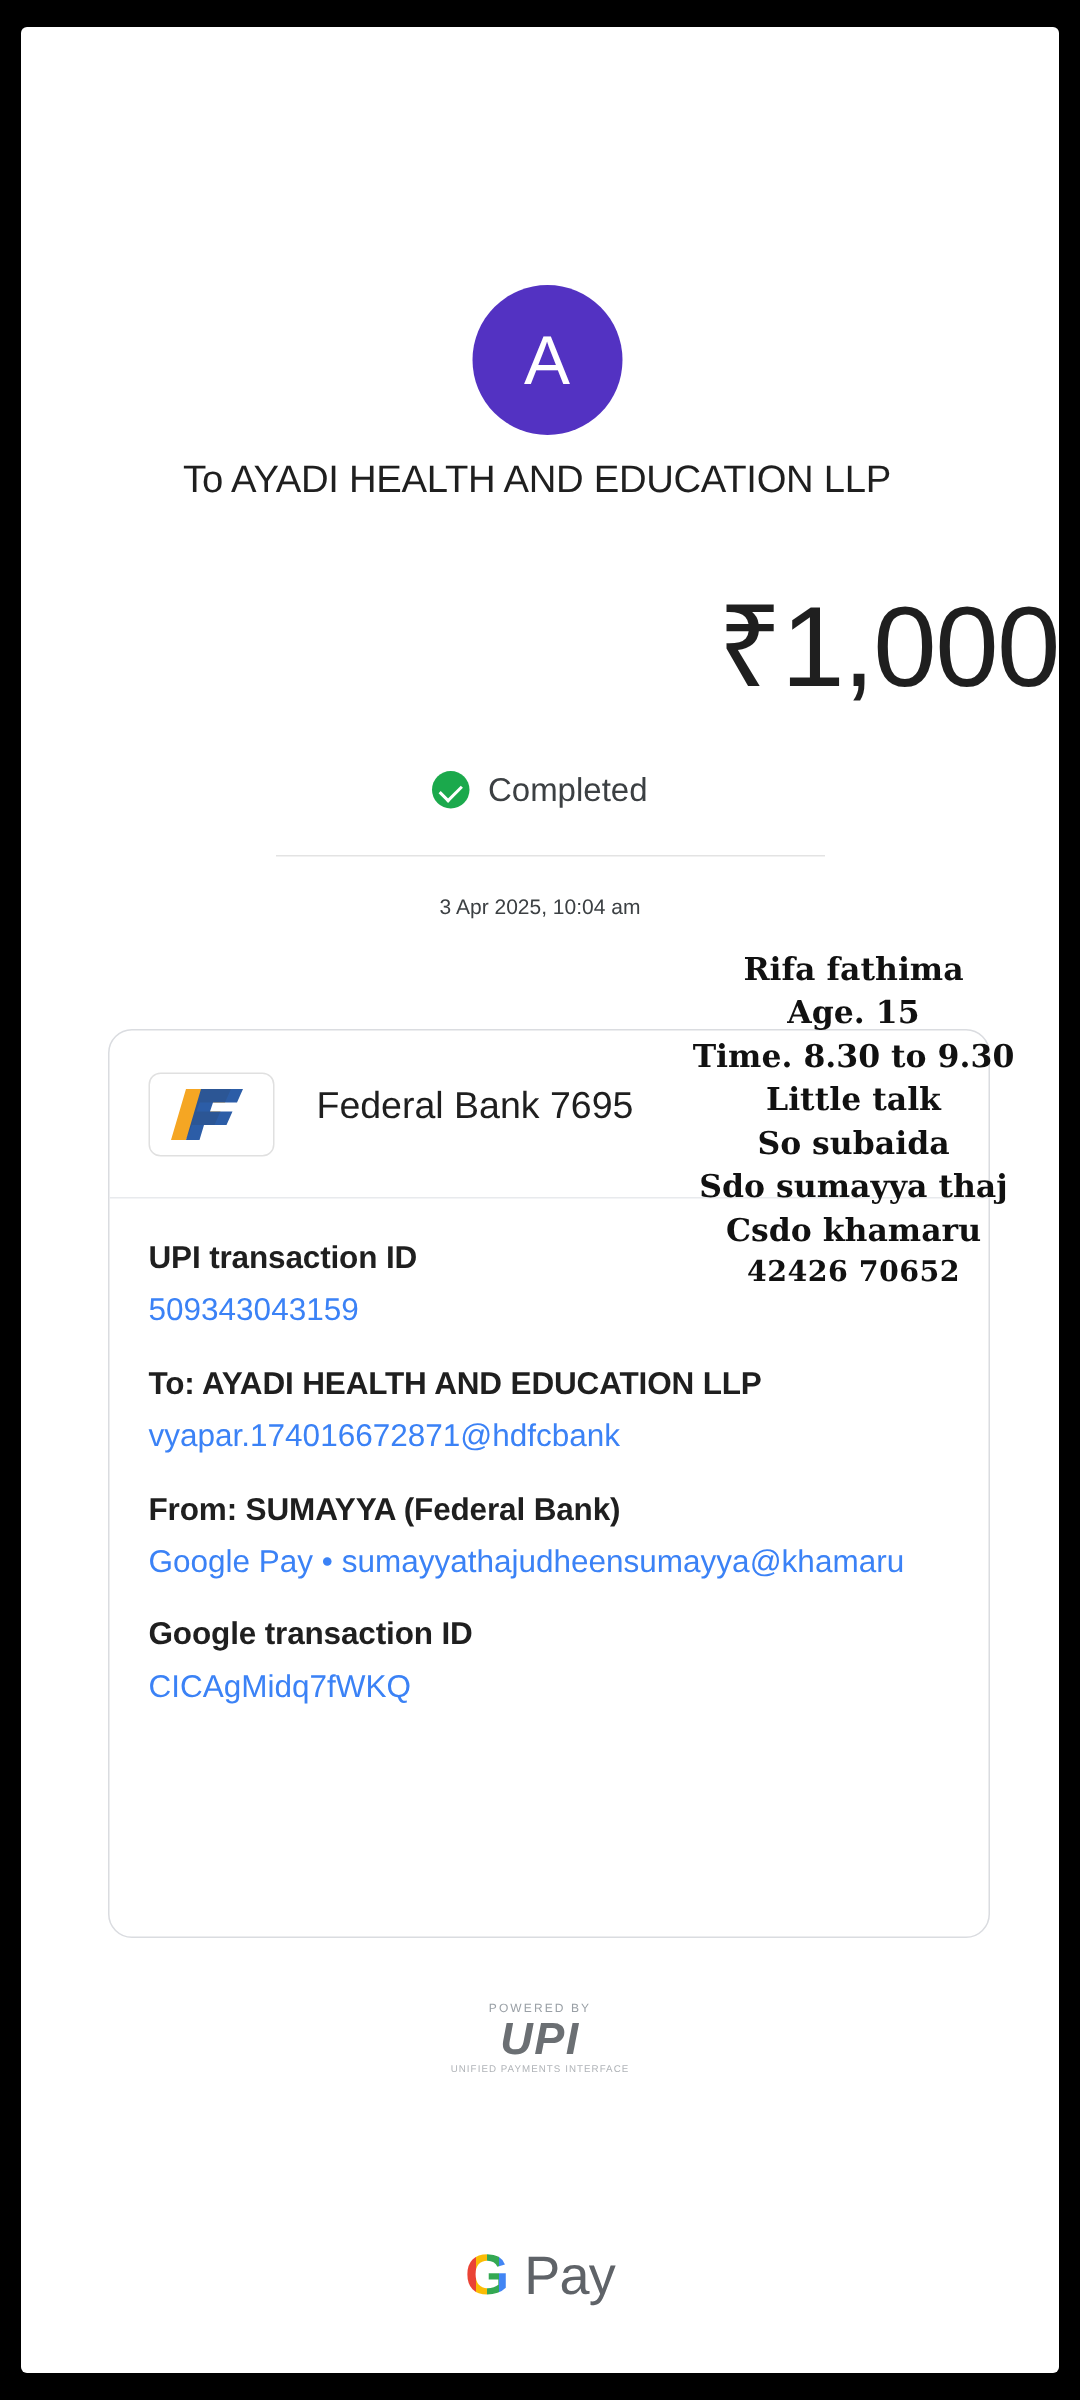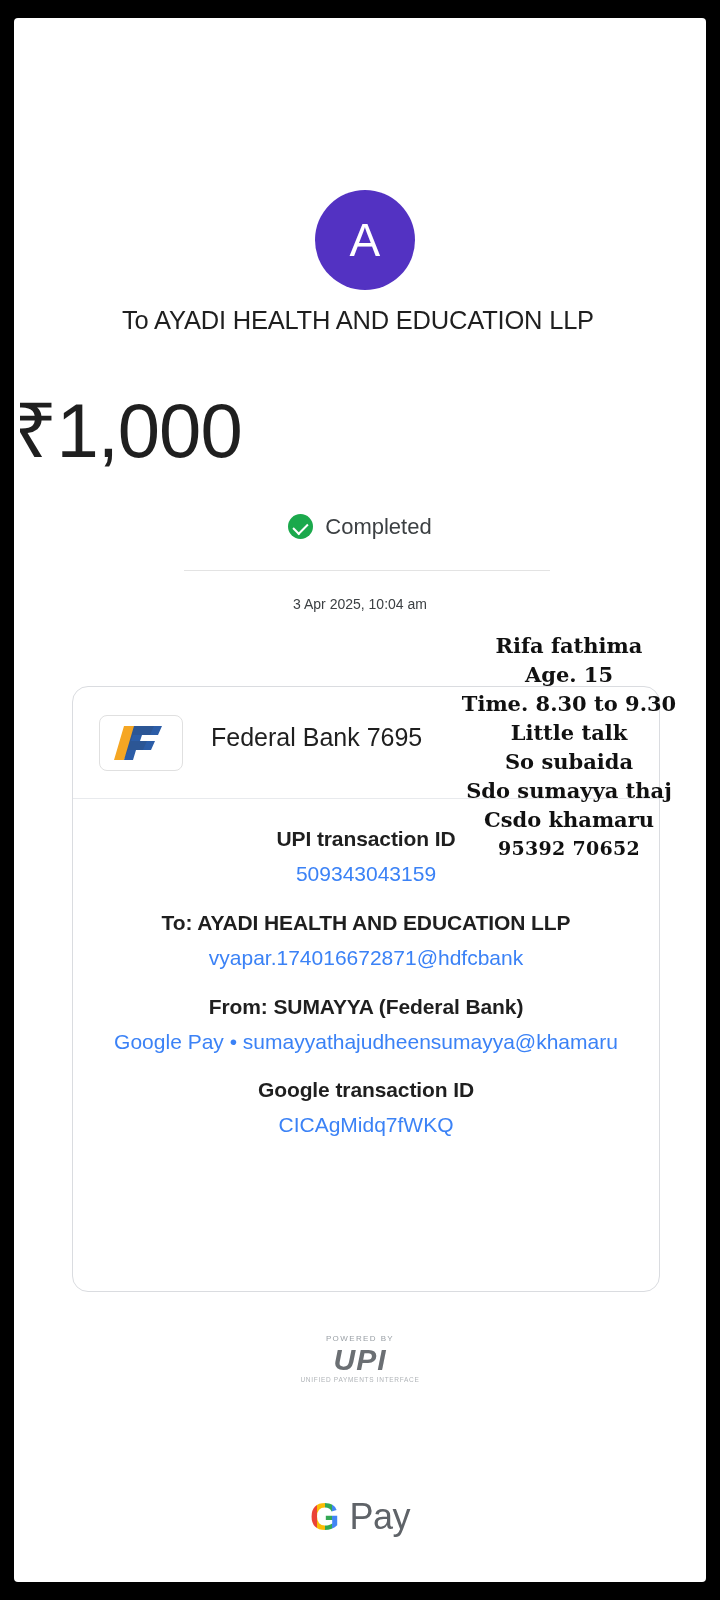--- a/index.html
+++ b/index.html
@@ -49,21 +49,21 @@
     top: 288px;
     text-align: center;
     font-size: 25.5px;
     color: #1f1f1f;
     letter-spacing: -0.2px;
   }
   .amount {
     position: absolute;
     left: 0; right: 0;
     top: 358px;
-    text-align: left;
+    text-align: right;
     font-size: 76px;
     color: #1f1f1f;
     font-weight: 400;
     letter-spacing: -1px;
   }
   .status-row {
     position: absolute;
     left: 0; right: 0;
     top: 496px;
     display: flex;
@@ -114,21 +114,20 @@
   
   .card {
     position: absolute;
     left: 58px;
     top: 668px;
     width: 588px;
     height: 606px;
     border: 1px solid #dadce0;
     border-radius: 16px;
     background: #ffffff;
-    text-align: center;
   }
   .bank-row {
     position: relative;
     height: 112px;
     border-bottom: 1px solid #e8eaed;
     display: flex;
     align-items: center;
   }
   .bank-logo {
     position: absolute;
@@ -295,17 +294,17 @@
     </div>
 
     <div class="annotation">
       <div>Rifa fathima</div>
       <div>Age. 15</div>
       <div>Time. 8.30 to 9.30</div>
       <div>Little talk</div>
       <div>So subaida</div>
       <div>Sdo sumayya thaj</div>
       <div>Csdo khamaru</div>
-      <div class="phone">95392 70652</div>
+      <div class="phone">42426 70652</div>
     </div>
 
   </div>
 </div>
 
 </body></html>

